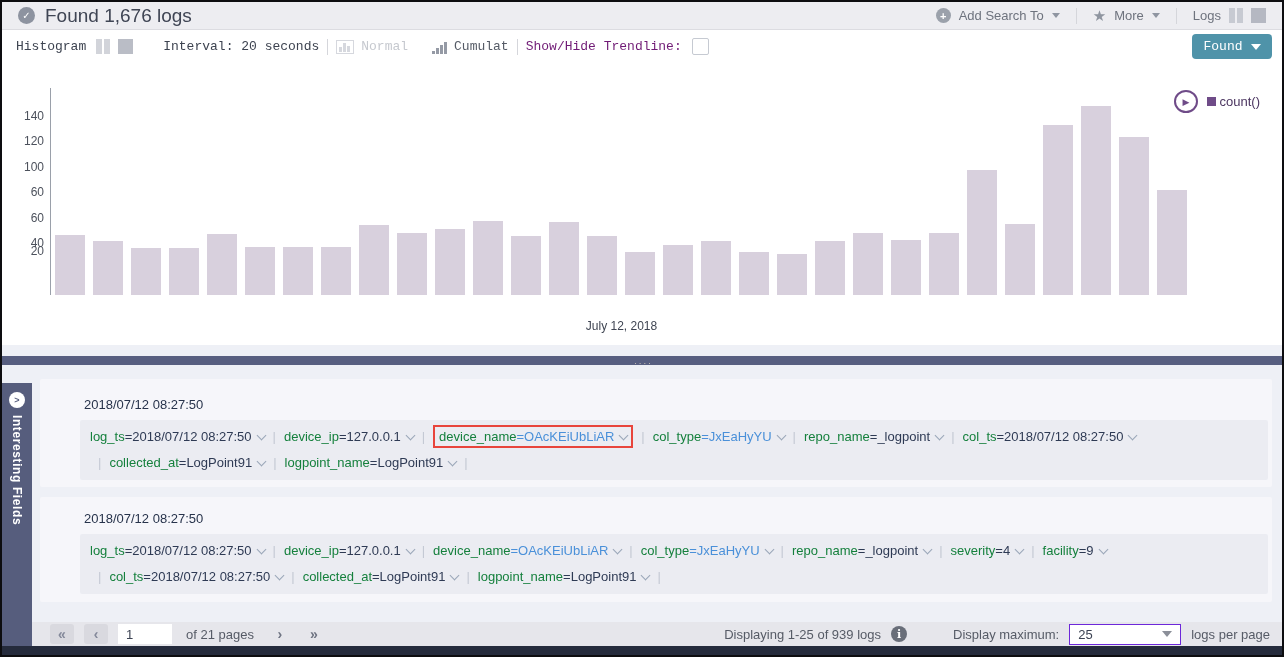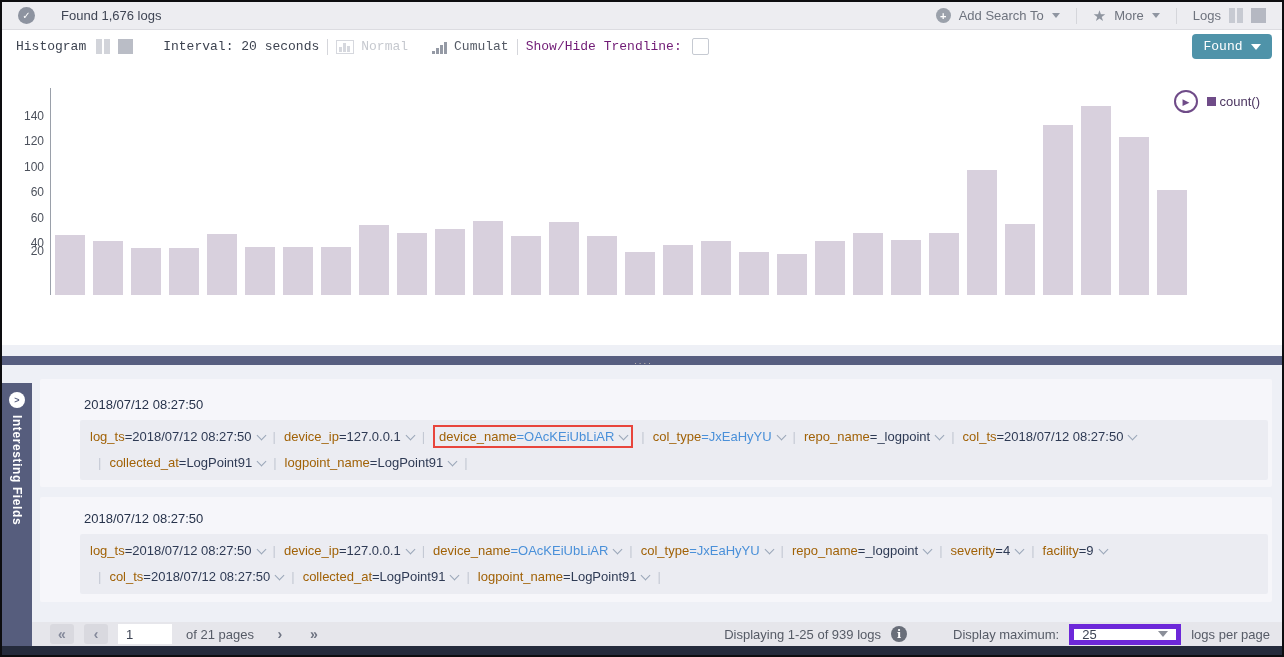--- a/index.html
+++ b/index.html
@@ -4,21 +4,21 @@
 <style>
   html,body{margin:0;padding:0;background:#666;}
   .page{position:relative;width:1284px;height:657px;background:#fff;border:2px solid #0d0d10;box-sizing:border-box;
         font-family:"Liberation Sans","DejaVu Sans",sans-serif;color:#3c4353;overflow:hidden;}
   
   .statusbar{position:absolute;top:0;left:0;right:0;height:28px;background:#ededf1;display:flex;align-items:center;
              justify-content:space-between;padding:0 16px;border-bottom:1px solid #dcdce1;box-sizing:border-box;}
   .sb-left{display:flex;align-items:center;gap:10px;}
   .ic-check{width:17px;height:17px;border-radius:50%;background:#8d93a0;color:#fff;font-size:10px;display:flex;
             align-items:center;justify-content:center;}
-  .found{font-size:13px;color:#3f4554;margin-left:16px;}
+  .found{font-size:19px;color:#3f4554;}
   .sb-right{display:flex;align-items:center;gap:8px;font-size:13px;color:#6e737e;}
   .ic-plus{width:15px;height:15px;border-radius:50%;background:#9ba1ab;color:#fff;font-size:11px;display:flex;
            align-items:center;justify-content:center;font-weight:bold;}
   .ic-star{color:#8f95a0;font-size:15px;line-height:14px;}
   .caret-down{width:0;height:0;border-left:4px solid transparent;border-right:4px solid transparent;
               border-top:5px solid #8f95a1;display:inline-block;}
   .vdiv{width:1px;height:16px;background:#d5d6db;margin:0 8px;}
   .ic-pause{display:inline-flex;gap:2px;}
   .ic-pause i{width:6px;height:15px;background:#c7cad2;display:block;}
   .ic-square{width:15px;height:15px;background:#b5b8c2;display:inline-block;}
@@ -72,41 +72,41 @@
   .card{position:absolute;left:38px;right:10px;background:#f6f6fa;border-radius:2px;}
   .card1{top:14px;height:108px;}
   .card2{top:132px;height:105px;}
   .ts{position:absolute;left:82px;font-size:13px;color:#27334b;}
   .ts1{top:32px;} .ts2{top:146px;}
   .fieldbox{position:absolute;left:78px;width:1188px;box-sizing:border-box;padding:4px 10px;background:#ebecf2;
             border-radius:2px;font-size:13px;line-height:26px;}
   .fb1{top:55px;} .fb2{top:169px;}
   .chip{white-space:nowrap;}
   .chip.hl{border:2px solid #e8453c;padding:2px 4px;}
-  .fname{color:#a16207;}
+  .fname{color:#15803d;}
   .feq,.fval{color:#2e3a54;}
   .feq.link,.fval.link{color:#4a90d9;}
   .chev{display:inline-block;width:6px;height:6px;border-left:1.5px solid #9aa6b8;border-bottom:1.5px solid #9aa6b8;
         transform:rotate(-45deg);margin-left:6px;margin-bottom:2px;}
   .fsep{color:#c3c8d3;margin:0 8px;}
   
   .footerbar{position:absolute;left:30px;right:0;top:257px;height:24px;background:#e6e6eb;display:flex;
              align-items:center;padding:0 12px 0 18px;font-size:13px;color:#565b66;box-sizing:border-box;}
   .pg-left{display:flex;align-items:center;gap:10px;}
   .pgbtn{width:24px;height:20px;background:#d9d9df;border-radius:3px;display:flex;align-items:center;
          justify-content:center;color:#84899a;font-size:14px;font-weight:bold;cursor:pointer;}
   .pgbtn.plain{background:transparent;color:#6f7482;}
   .pginput{width:38px;height:20px;border:0;background:#fff;font-size:13px;padding:0 8px;color:#3c4353;
            font-family:"Liberation Sans","DejaVu Sans",sans-serif;}
   .ofpages{margin:0 4px;}
   .pg-right{margin-left:auto;display:flex;align-items:center;gap:10px;}
   .ic-info{width:16px;height:16px;border-radius:50%;background:#696e79;color:#fff;font-size:11px;font-weight:bold;
            display:flex;align-items:center;justify-content:center;font-family:"DejaVu Serif",serif;}
   .pg-spacer{width:26px;}
-  .dmax-select{width:112px;height:21px;background:#fff;border:5px solid #6d28d9;display:flex;align-items:center;
+  .dmax-select{width:112px;height:21px;background:#fff;border:1px solid #6d28d9;display:flex;align-items:center;
                justify-content:space-between;padding:0 8px;color:#3c4353;cursor:pointer;box-sizing:border-box;gap:8px;}
   .tri{width:0;height:0;border-left:5px solid transparent;border-right:5px solid transparent;border-top:6px solid #8b8f99;}
   .bottombar{position:absolute;top:644px;left:0;right:0;height:9px;background:#252b3c;}
 </style>
 </head>
 <body>
 
 <div class="page">
 
   <div class="statusbar">
@@ -205,20 +205,21 @@
         <div class="bar" style="left: 851px; top: 170px; height: 62px; background: rgb(216, 208, 221);"></div>
         <div class="bar" style="left: 889px; top: 177px; height: 55px; background: rgb(216, 208, 221);"></div>
         <div class="bar" style="left: 927px; top: 170px; height: 62px; background: rgb(216, 208, 221);"></div>
         <div class="bar" style="left: 965px; top: 107px; height: 125px; background: rgb(216, 208, 221);"></div>
         <div class="bar" style="left: 1003px; top: 161px; height: 71px; background: rgb(216, 208, 221);"></div>
         <div class="bar" style="left: 1041px; top: 62px; height: 170px; background: rgb(216, 208, 221);"></div>
         <div class="bar" style="left: 1079px; top: 43px; height: 189px; background: rgb(216, 208, 221);"></div>
         <div class="bar" style="left: 1117px; top: 74px; height: 158px; background: rgb(216, 208, 221);"></div>
         <div class="bar" style="left: 1155px; top: 127px; height: 105px; background: rgb(216, 208, 221);"></div>
       </div>
+    <div class="xdate">July 12, 2018</div>
     <div class="legend">
       <span class="ic-play">▶</span>
       <span class="legend-item">
         <span class="swatch"></span>
         <span class="legend-label">count()</span>
       </span>
     </div>
   </div>
 
   <div class="gapstrip"></div>

